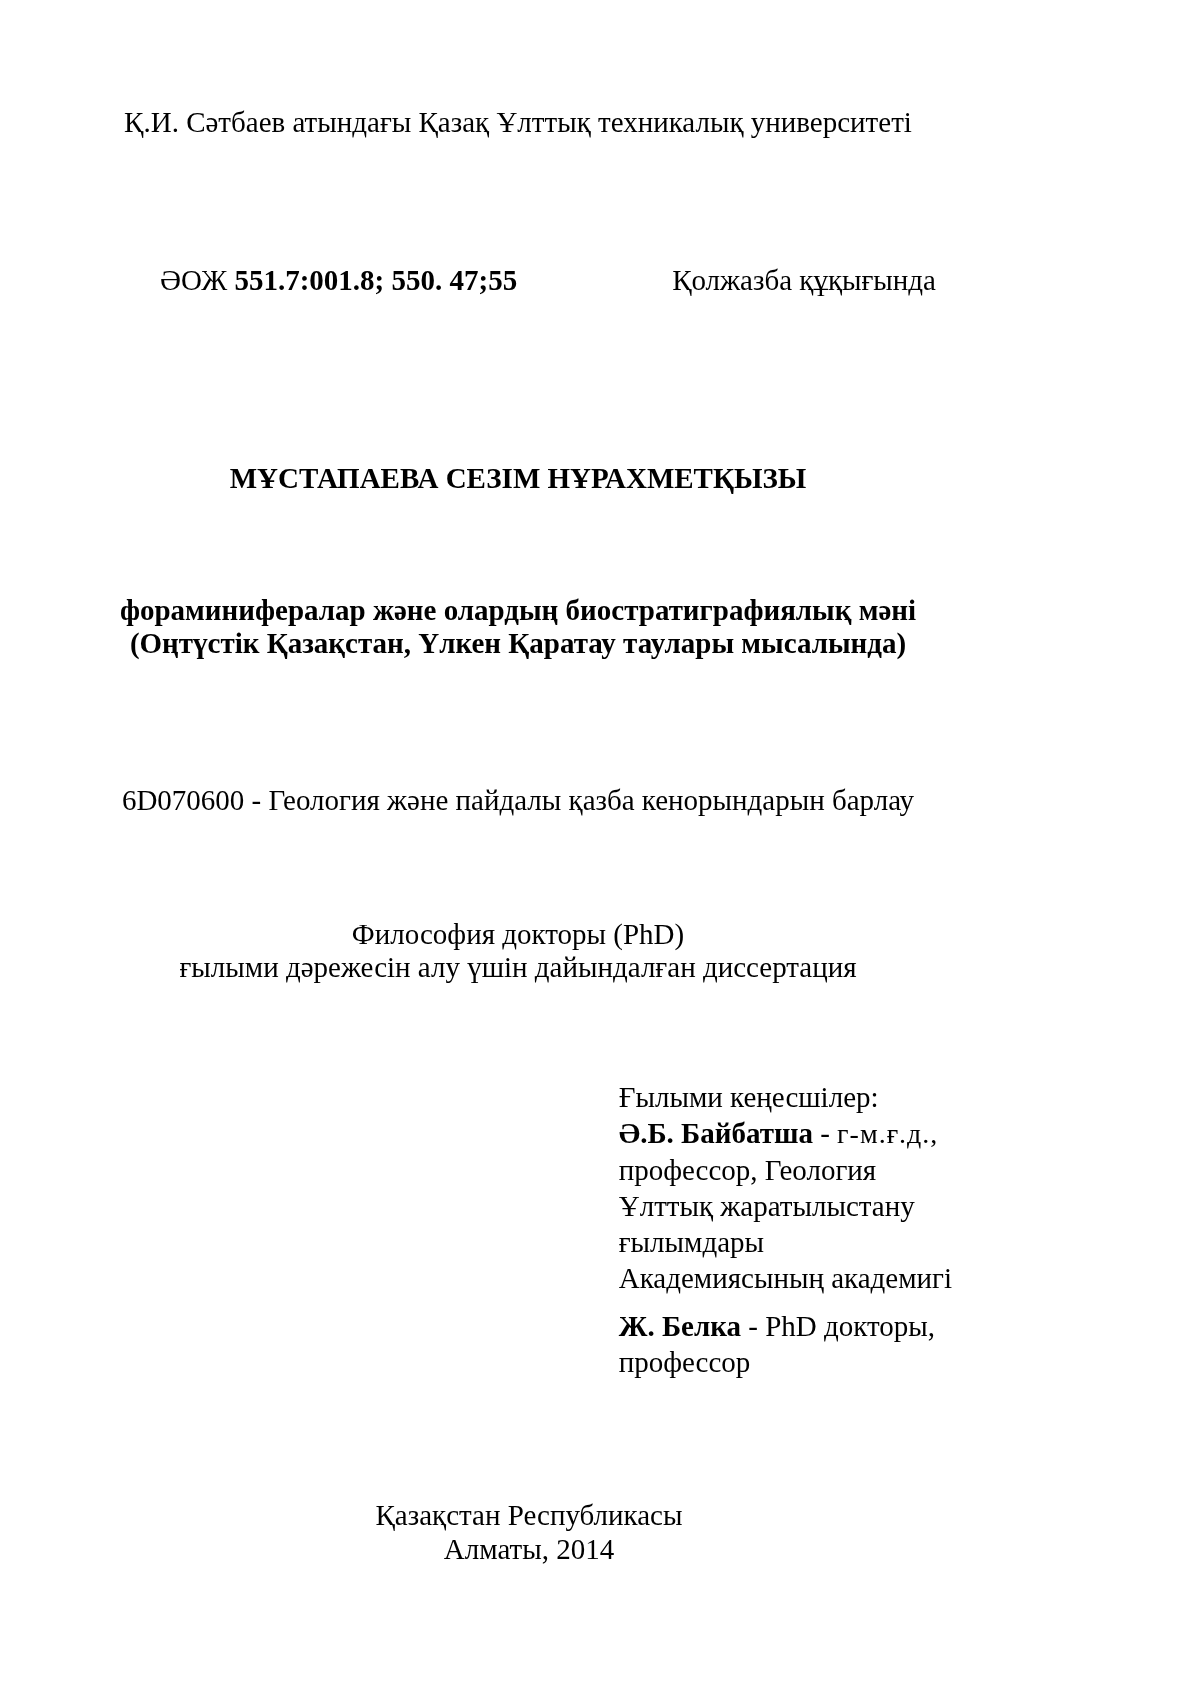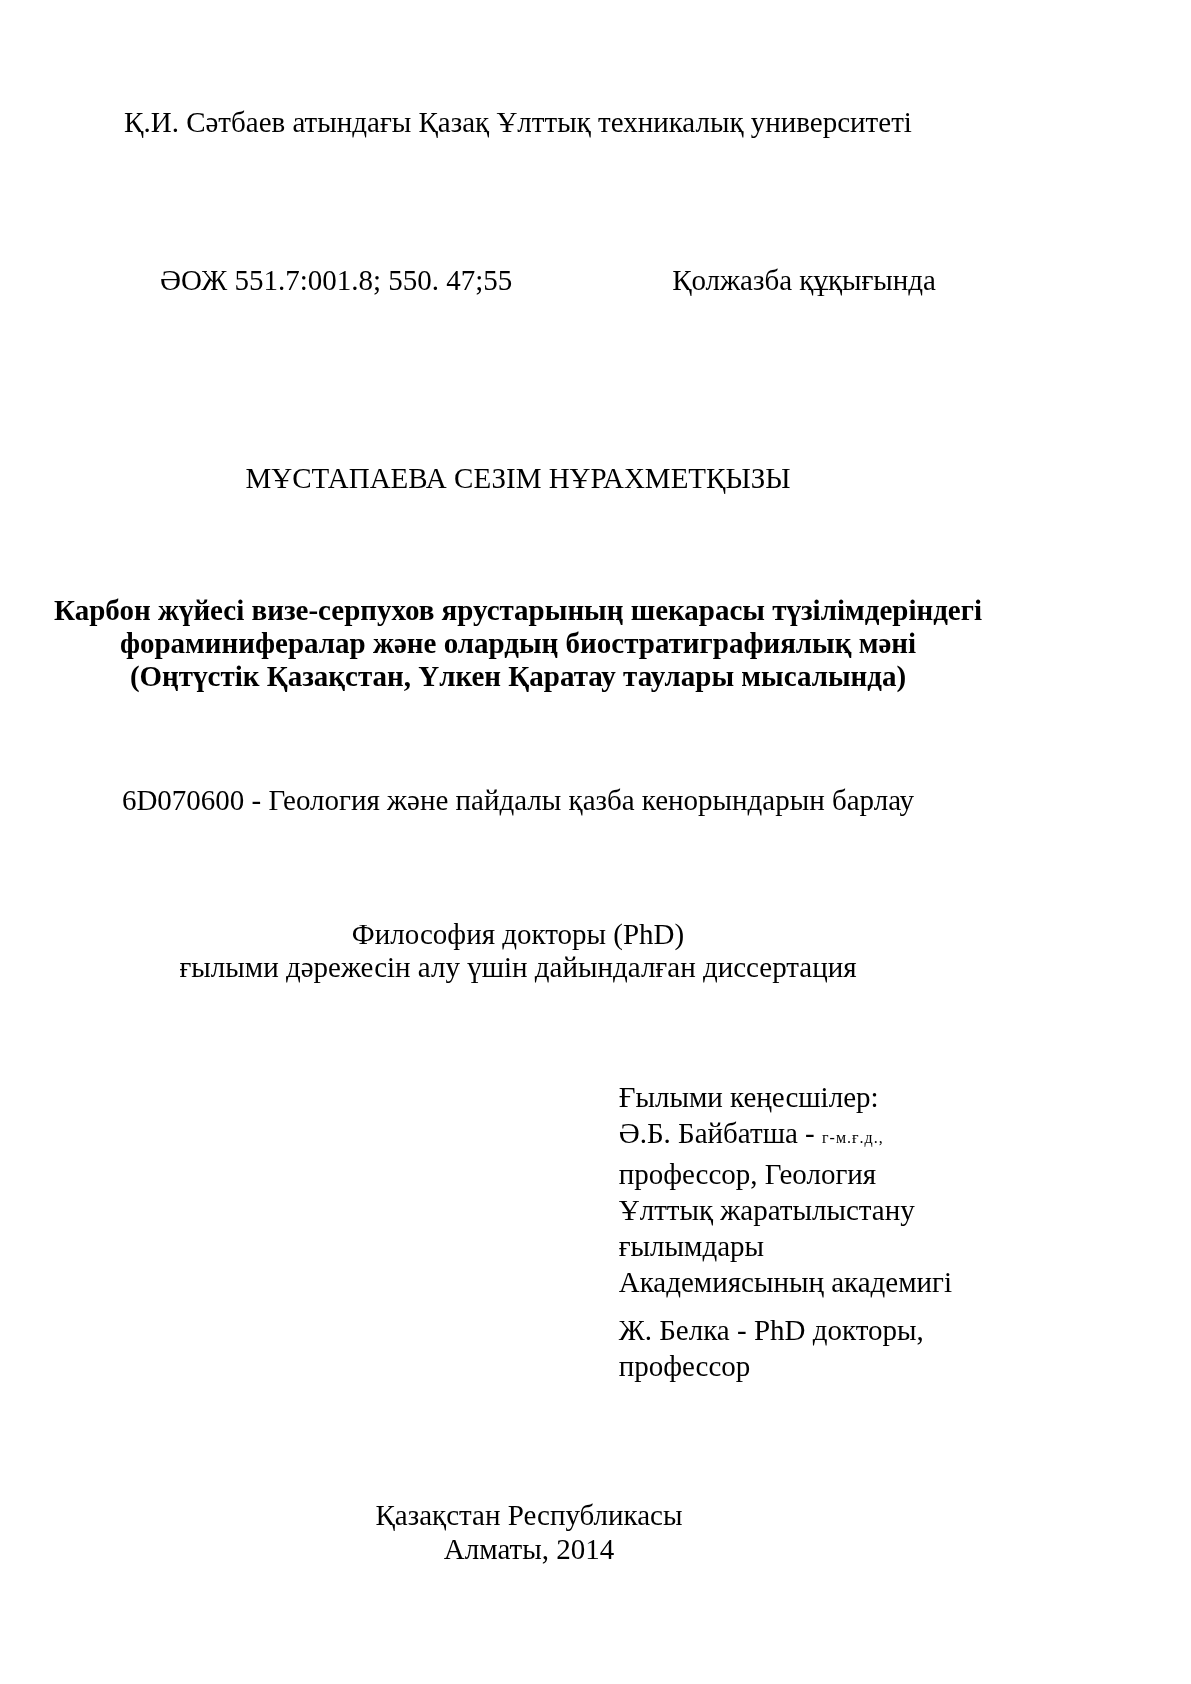--- a/index.html
+++ b/index.html
@@ -18,70 +18,69 @@
     line-height: 33px;
     overflow: hidden;
     border-radius: 29px;
   }
   .abs {
     position: absolute;
     left: 0;
     right: 0;
   }
   .center { text-align: center; }
-  .bold { font-weight: normal; }
+  .bold { font-weight: bold; }
 
   .university-line { top: 106px; }
 
   .udc-row {
     position: absolute;
     left: 160px;
     right: 100px;
     top: 264px;
     display: flex;
     justify-content: space-between;
     align-items: baseline;
   }
 
-  .author-line { top: 462px; font-weight: normal; }
+  .author-line { top: 462px; font-weight: bold; }
 
   .title-block { top: 594px; font-weight: bold; }
 
   .specialty-line { top: 784px; }
 
   .degree-block { top: 918px; }
 
   .advisors-block {
     position: absolute;
     right: 84px;
     top: 1079px;
     text-align: left;
     line-height: 36px;
   }
   .advisors-block .spacer { height: 12px; }
-  .small-degree { font-size: 16px; letter-spacing: 1px; }
+  .small-degree { font-size: 28px; letter-spacing: 1px; }
 
   .footer-block { top: 1498px; line-height: 34px; padding-left: 22px; }
 </style>
 </head>
 <body>
 
 <div class="page">
 
   <div class="abs center university-line">Қ.И. Сәтбаев атындағы Қазақ Ұлттық техникалық университеті</div>
 
   <div class="udc-row">
     <span><span>ӘОЖ</span><span> </span><span class="bold">551.7:001.8; 550. 47;55</span></span>
     <span>Қолжазба құқығында</span>
   </div>
 
   <div class="abs center author-line">МҰСТАПАЕВА СЕЗІМ НҰРАХМЕТҚЫЗЫ</div>
 
   <div class="abs center title-block">
-    <div>Карбон жүйесі визе-серпухов ярустарының шекарасы түзілімдеріндегі</div>
     <div>фораминифералар және олардың биостратиграфиялық мәні</div>
     <div>(Оңтүстік Қазақстан, Үлкен Қаратау таулары мысалында)</div>
   </div>
 
   <div class="abs center specialty-line">6D070600 - Геология және пайдалы қазба кенорындарын барлау</div>
 
   <div class="abs center degree-block">
     <div>Философия докторы (PhD)</div>
     <div>ғылыми дәрежесін алу үшін дайындалған диссертация</div>
   </div>

